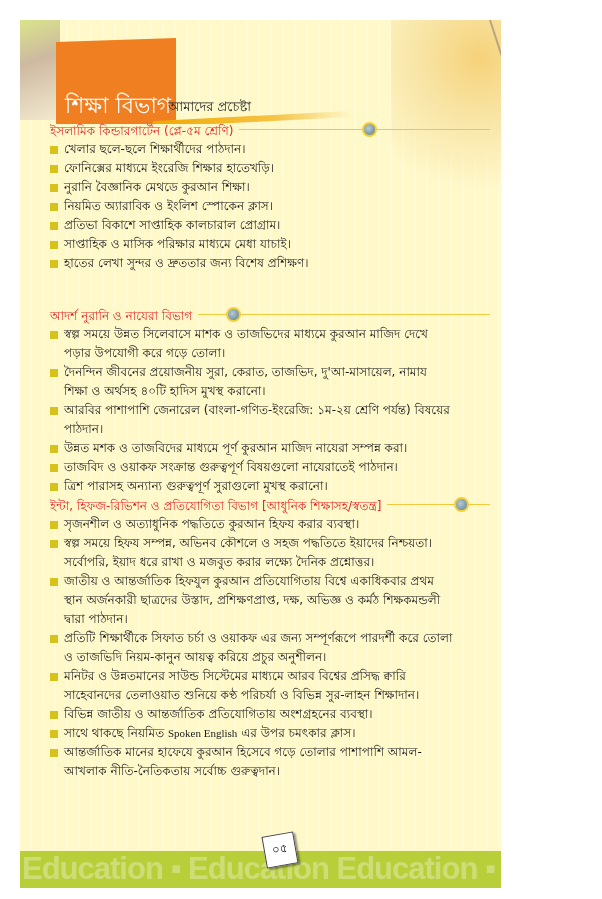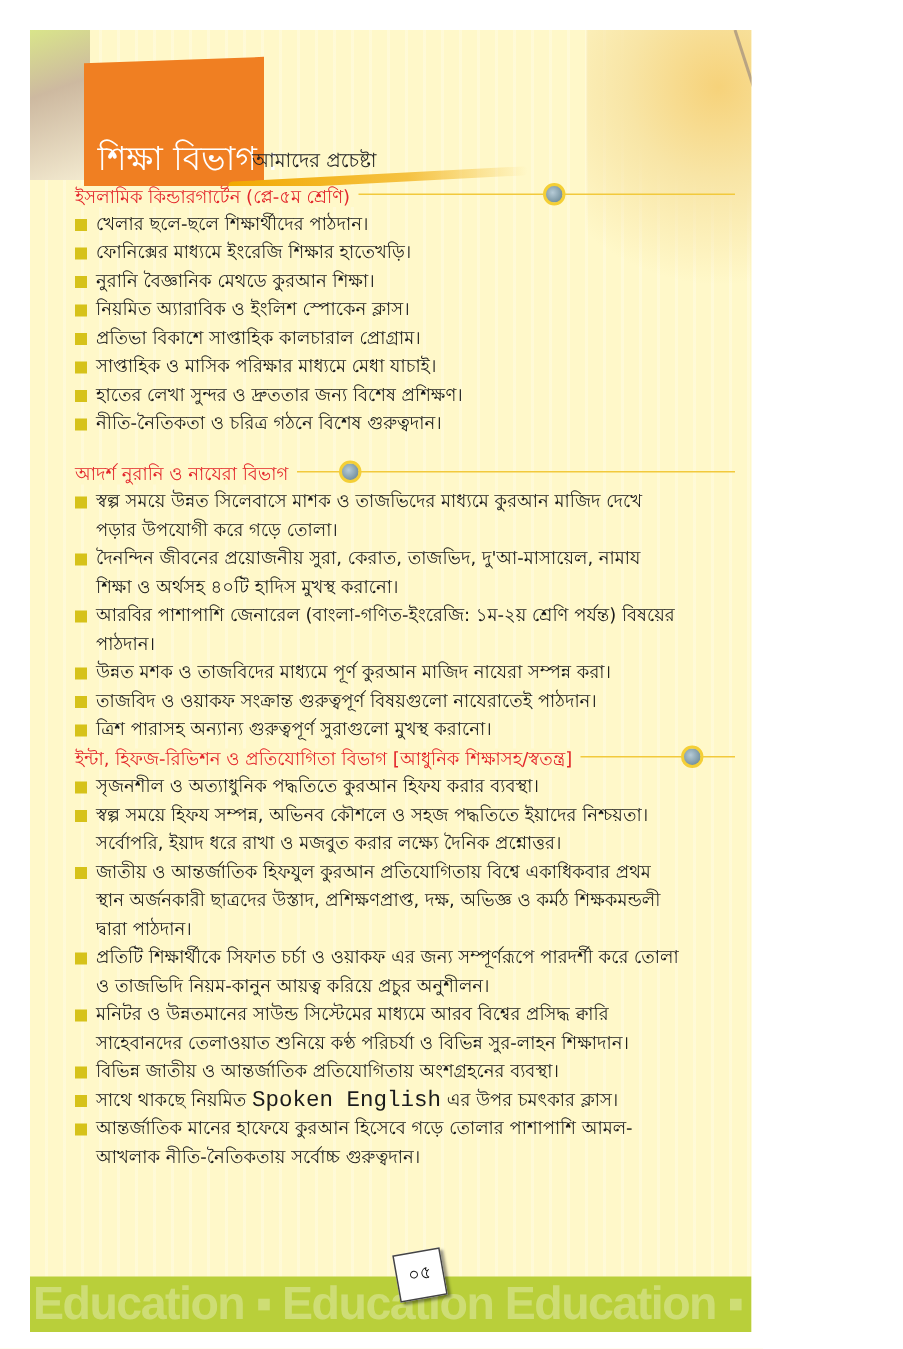--- a/index.html
+++ b/index.html
@@ -59,21 +59,21 @@
   }
   .footer-text {
     position: absolute; left: 2px; top: 0; font-size: 31px; font-weight: bold; color: rgba(255,255,255,0.3);
     white-space: nowrap; letter-spacing: -1px; font-family: "Liberation Sans", sans-serif;
   }
   .page-num {
     position: absolute; left: 244px; bottom: 22px; width: 30px; height: 30px; background: #ffffff;
     border: 1px solid #444; box-shadow: 2px 2px 2px rgba(0,0,0,0.4);
     transform: rotate(-10deg); font-size: 12px; text-align: center; line-height: 28px; color: #111;
   }
-  .en { font-family: Liberation Mono, monospace; font-size: 15px; }
+  .en { font-family: Liberation Serif, serif; font-size: 11px; }
 </style>
 </head>
 <body>
 
 <div class="page">
   <div class="deco-left"></div>
   <div class="deco-right">
       <div class="branch"></div>
     </div>
 
@@ -89,21 +89,20 @@
       <div class="sec-icon" style="left:312px;"></div>
     </div>
     <ul class="items">
       <li>খেলার ছলে-ছলে শিক্ষার্থীদের পাঠদান।</li>
       <li>ফোনিক্সের মাধ্যমে ইংরেজি শিক্ষার হাতেখড়ি।</li>
       <li>নুরানি বৈজ্ঞানিক মেথডে কুরআন শিক্ষা।</li>
       <li>নিয়মিত অ্যারাবিক ও ইংলিশ স্পোকেন ক্লাস।</li>
       <li>প্রতিভা বিকাশে সাপ্তাহিক কালচারাল প্রোগ্রাম।</li>
       <li>সাপ্তাহিক ও মাসিক পরিক্ষার মাধ্যমে মেধা যাচাই।</li>
       <li>হাতের লেখা সুন্দর ও দ্রুততার জন্য বিশেষ প্রশিক্ষণ।</li>
-      <li>নীতি-নৈতিকতা ও চরিত্র গঠনে বিশেষ গুরুত্বদান।</li>
     </ul>
   </div>
 
   <div class="section" style="top:285px;">
     <div class="sec-head">
       <span class="sec-title">আদর্শ নুরানি ও নাযেরা বিভাগ</span>
       <div class="sec-line"></div>
       <div class="sec-icon" style="left:176px;"></div>
     </div>
     <ul class="items">

